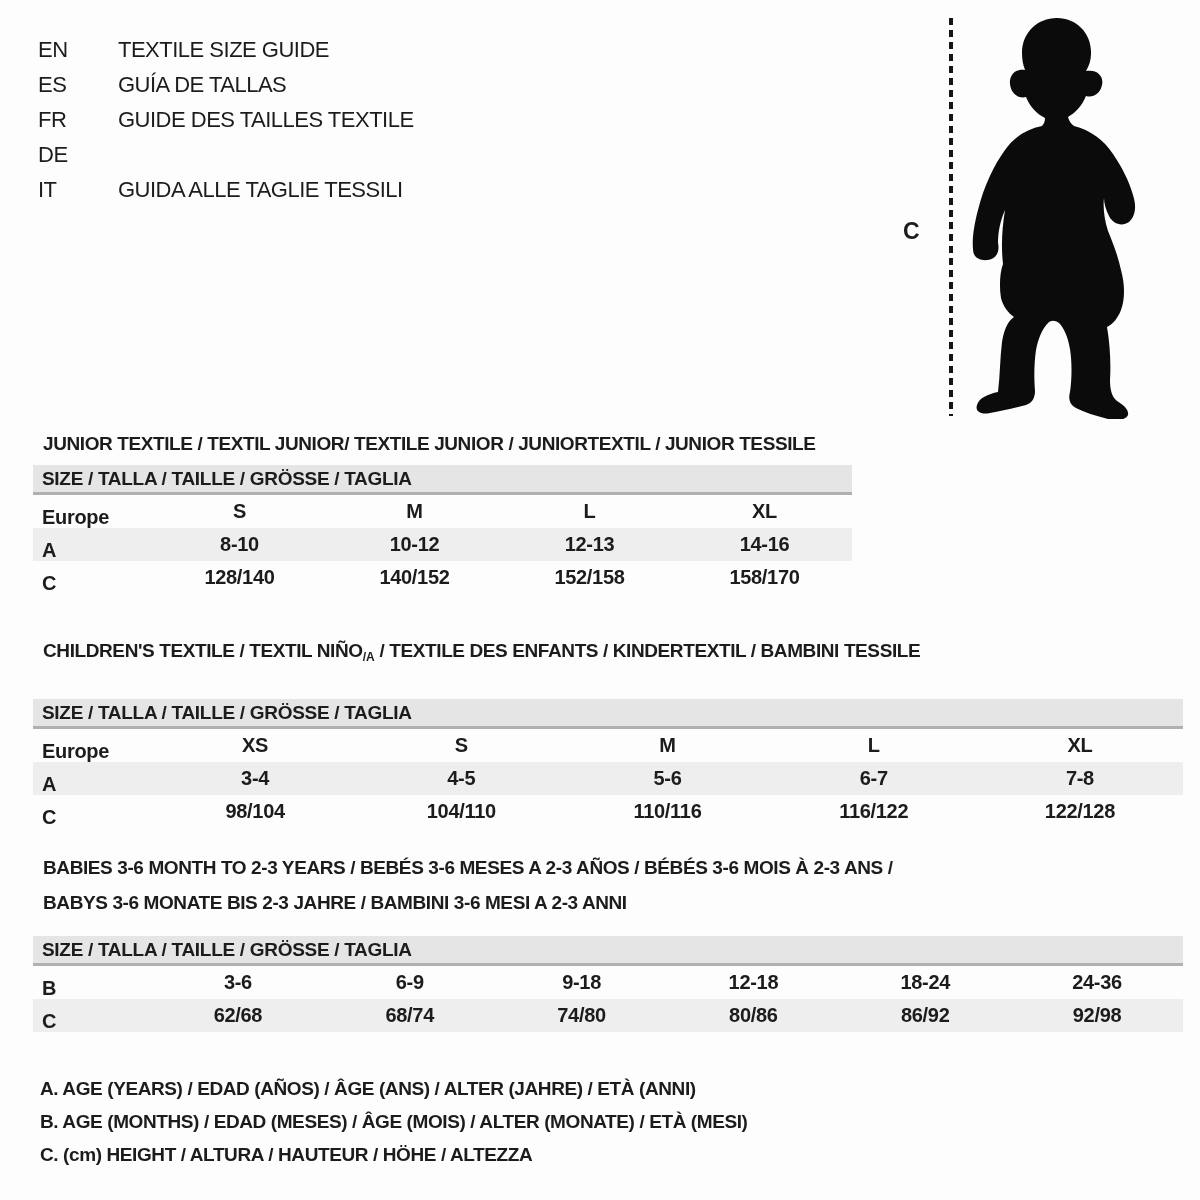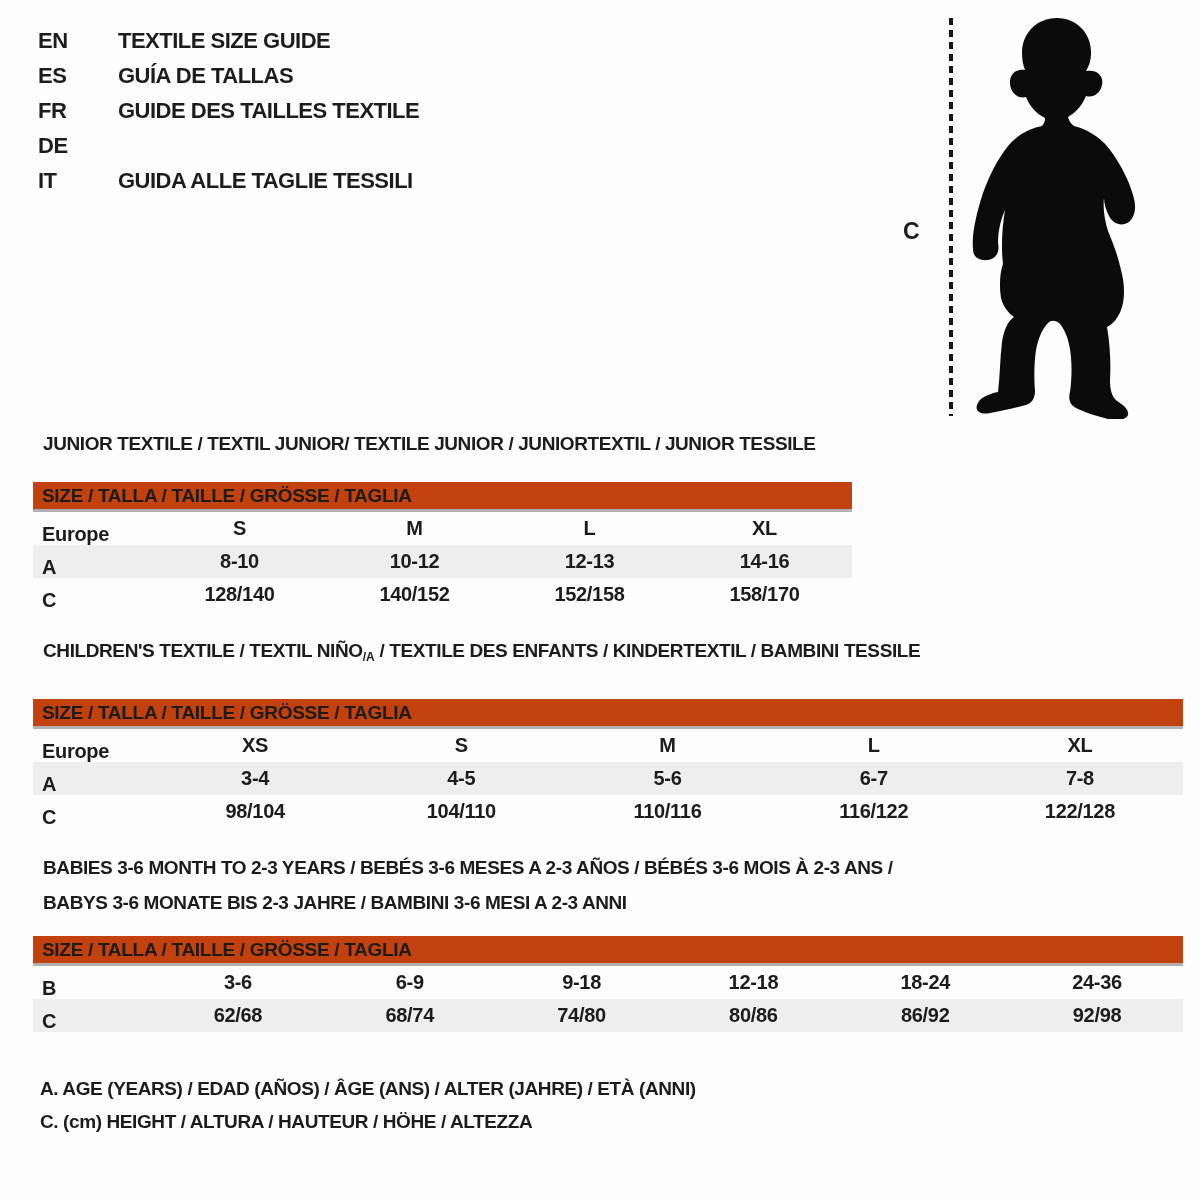--- a/index.html
+++ b/index.html
@@ -2,41 +2,41 @@
 <html><head>
 <meta charset="utf-8">
 <style>
   html,body{margin:0;padding:0;background:#ffffff;}
   .page{
     position:relative;width:1200px;height:1200px;background:#fdfdfd;
     font-family:"Liberation Sans",sans-serif;color:#1c1c1c;overflow:hidden;
   }
   
   .lang-block{position:absolute;left:38px;top:28px;}
-  .lang-row{display:flex;height:35px;align-items:flex-start;font-weight:bold;font-size:22px;letter-spacing:-0.5px;}
+  .lang-row{display:flex;height:35px;align-items:flex-end;font-weight:normal;font-size:22px;letter-spacing:-0.5px;}
   .lang-code{width:80px;}
   
   .c-label{position:absolute;left:903px;top:218px;font-weight:bold;font-size:23px;}
   .dash-line{
     position:absolute;left:949px;top:18px;width:4px;height:398px;
     background:repeating-linear-gradient(to bottom,#151515 0 7px,transparent 7px 12px);
   }
   .toddler-svg{position:absolute;left:965px;top:14px;}
   
   .section{position:absolute;left:33px;}
   #sec0{top:433px;width:819px;}
   #sec1{top:640px;width:1150px;}
   #sec2{top:850px;width:1150px;}
   .sec-title{font-weight:bold;font-size:19px;letter-spacing:-0.4px;line-height:22px;padding-left:10px;}
-  #sec0 .sec-title{margin-bottom:27px;}
+  #sec0 .sec-title{margin-bottom:10px;}
   #sec1 .sec-title{margin-bottom:31px;}
   #sec2 .sec-title{line-height:35px;margin-bottom:16px;}
   .sec-title .sub{font-size:12px;vertical-align:-4px;letter-spacing:0;}
   .size-bar{
-    height:27px;background:#c2410c;border-bottom:3px solid #b0b0b0;
+    height:27px;background:#e5e5e5;border-bottom:3px solid #b0b0b0;
     display:flex;align-items:center;padding-left:9px;
     font-weight:bold;font-size:19px;letter-spacing:-0.3px;
   }
   .trow{display:flex;height:33px;align-items:center;font-size:20px;font-weight:bold;letter-spacing:-0.3px;}
   .trow.shaded{background:#eeeeee;}
   .tcell{flex:1;text-align:center;}
   .tcell.lab{flex:0 0 110px;text-align:left;padding-left:9px;margin-top:12px;}
   
   .legend{position:absolute;left:40px;top:1072px;font-weight:bold;font-size:19px;letter-spacing:-0.4px;}
   .legend-line{height:33px;display:flex;align-items:center;}
@@ -178,16 +178,17 @@
           <div class="tcell">74/80</div>
           <div class="tcell">80/86</div>
           <div class="tcell">86/92</div>
           <div class="tcell">92/98</div>
         </div>
       </div>
   </div>
 
   <div class="legend" id="legend">
       <div class="legend-line">A. AGE (YEARS) / EDAD (AÑOS) / ÂGE (ANS) / ALTER (JAHRE) / ETÀ (ANNI)</div>
+      <div class="legend-line">B. AGE (MONTHS) / EDAD (MESES) / ÂGE (MOIS) / ALTER (MONATE) / ETÀ (MESI)</div>
       <div class="legend-line">C. (cm) HEIGHT / ALTURA / HAUTEUR / HÖHE / ALTEZZA</div>
     </div>
 
 </div>
 
 </body></html>

